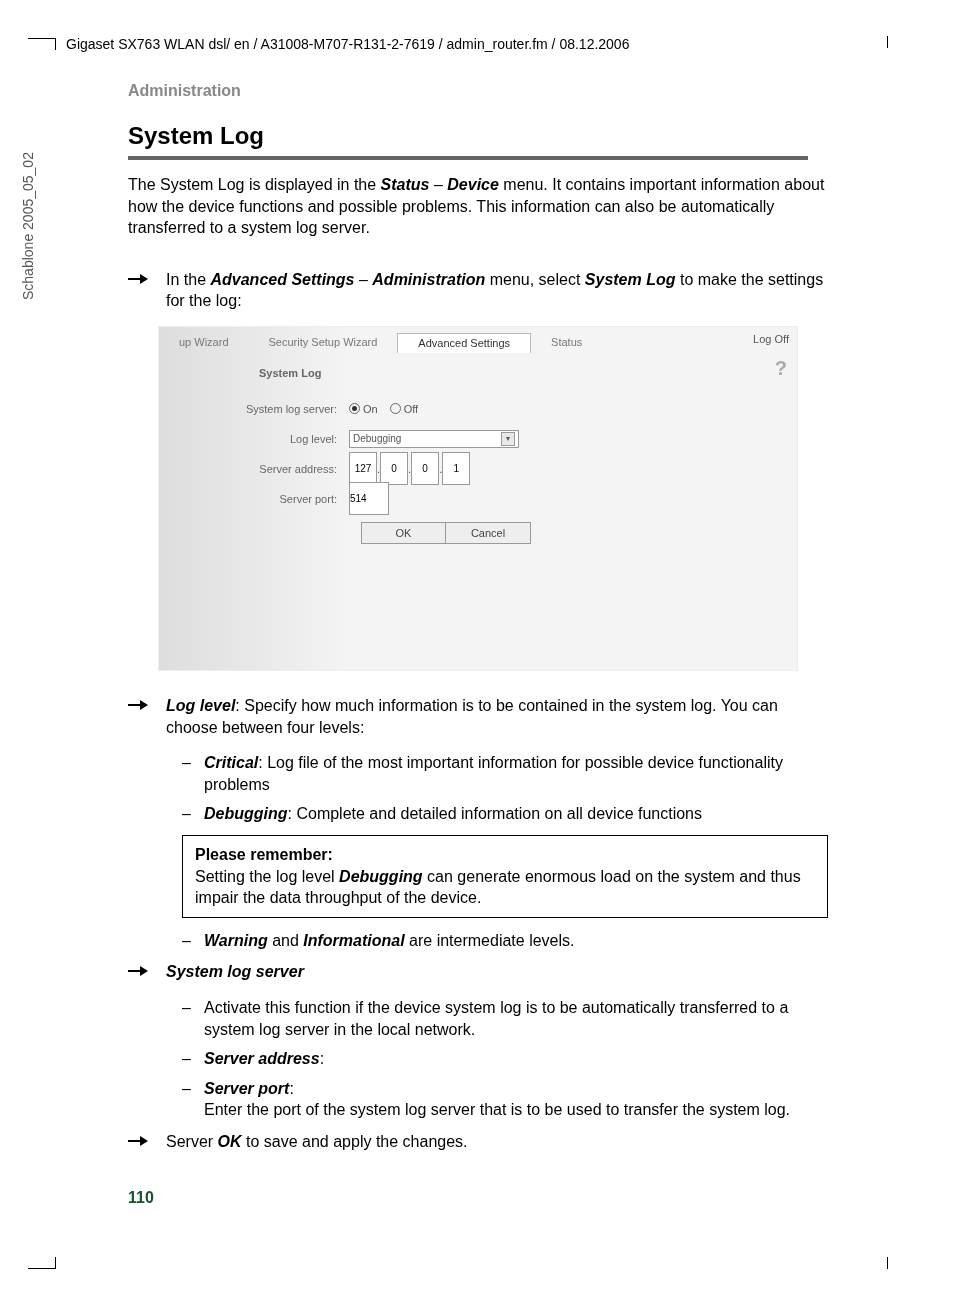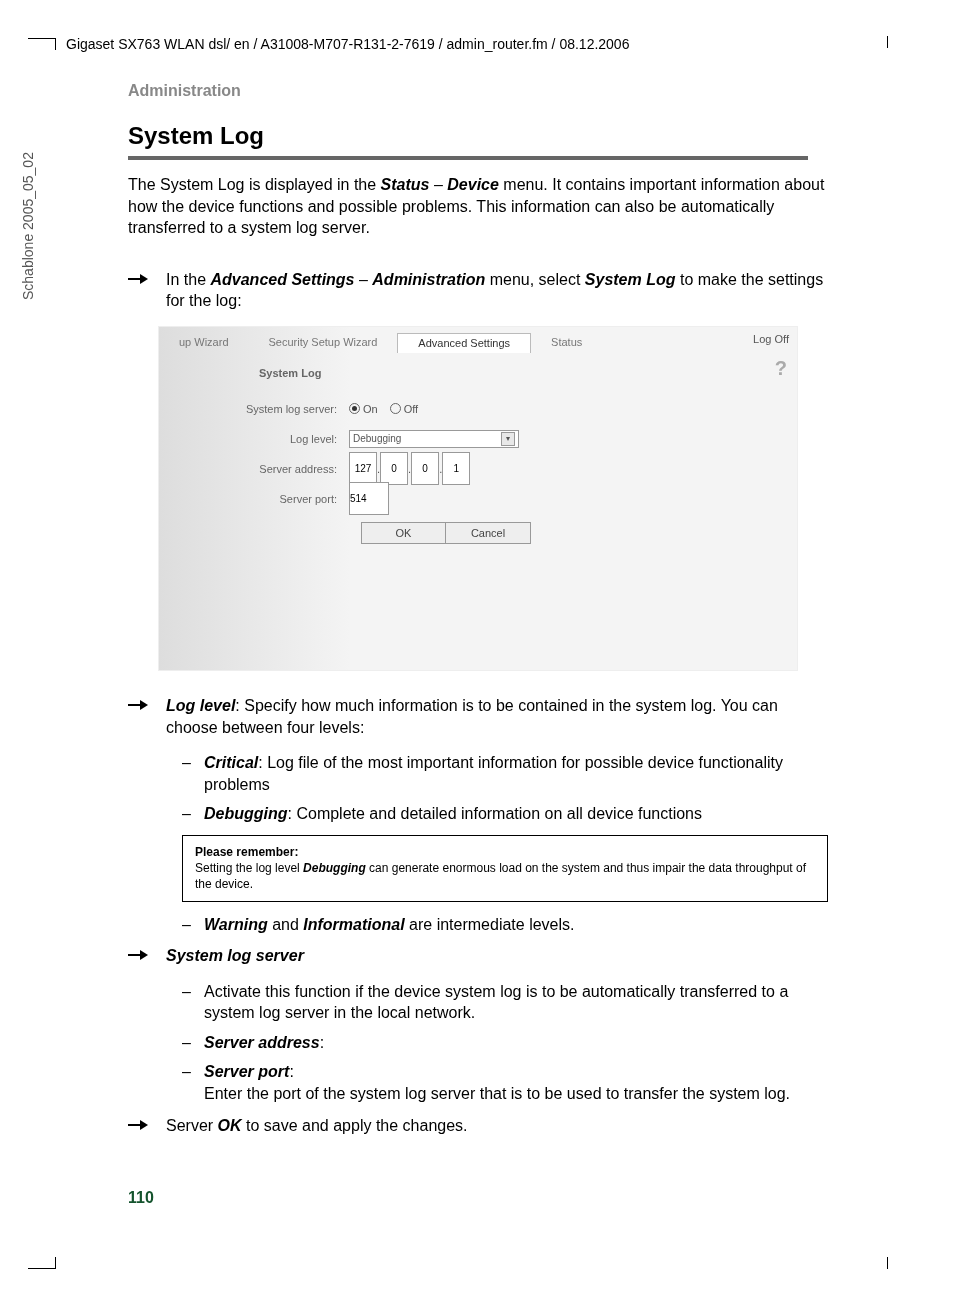--- a/index.html
+++ b/index.html
@@ -74,21 +74,21 @@
   .ss-radio .dot { width:5px; height:5px; background:#333; border-radius:50%;}
   .ss-ip input, .ss-port input { width:28px; height:33px; border:1px solid #999; text-align:center; font-size:10px; background:#fff;}
   .ss-port input { width:40px; text-align:left; }
   .ss-btns { position:absolute; top:195px; left:202px; display:flex; gap:0;}
   .ss-btn { width:85px; height:22px; border:1px solid #999; background:#eee; display:flex; align-items:center; justify-content:center; font-size:11px; color:#444;}
   .ss-btn + .ss-btn { border-left:none;}
   ul.dash { list-style:none; margin-left:54px; margin-bottom:10px;}
   ul.dash > li { display:flex; gap:10px; font-size:16px; line-height:1.35; margin-bottom:8px;}
   ul.dash > li > .d { flex:0 0 12px;}
   ul.dash > li > .c { flex:1;}
-  .notebox { border:1px solid #000; padding:8px 12px; margin:6px 0 12px 54px; font-size:12px; line-height:1.35;}
+  .notebox { border:1px solid #000; padding:8px 12px; margin:6px 0 12px 54px; font-size:16px; line-height:1.35;}
   .pagenum { position:absolute; left:128px; bottom:100px; font-weight:bold; font-size:16px; color:#14532d;}
   .bot-crop-l { position:absolute; bottom:38px; left:55px; height:12px; border-left:1px solid #000;}
   .bot-crop-l::before { content:""; position:absolute; left:-28px; bottom:0; width:28px; border-bottom:1px solid #000;}
   .bot-crop-r { position:absolute; bottom:38px; right:66px; height:12px; border-right:1px solid #000;}
 </style>
 </head>
 <body>
 
 <div class="top-crop"></div>
 <div class="header-rule"></div>

